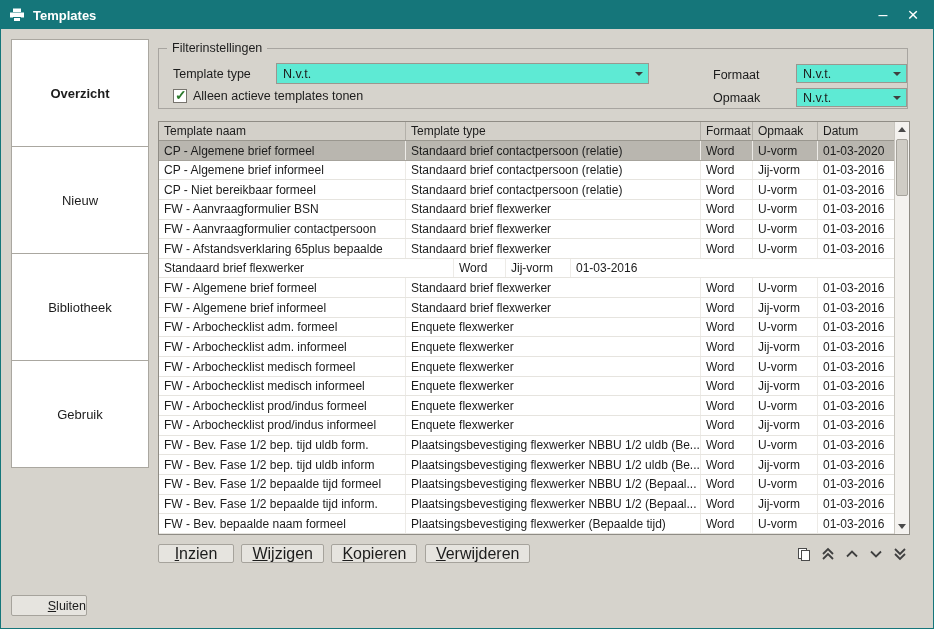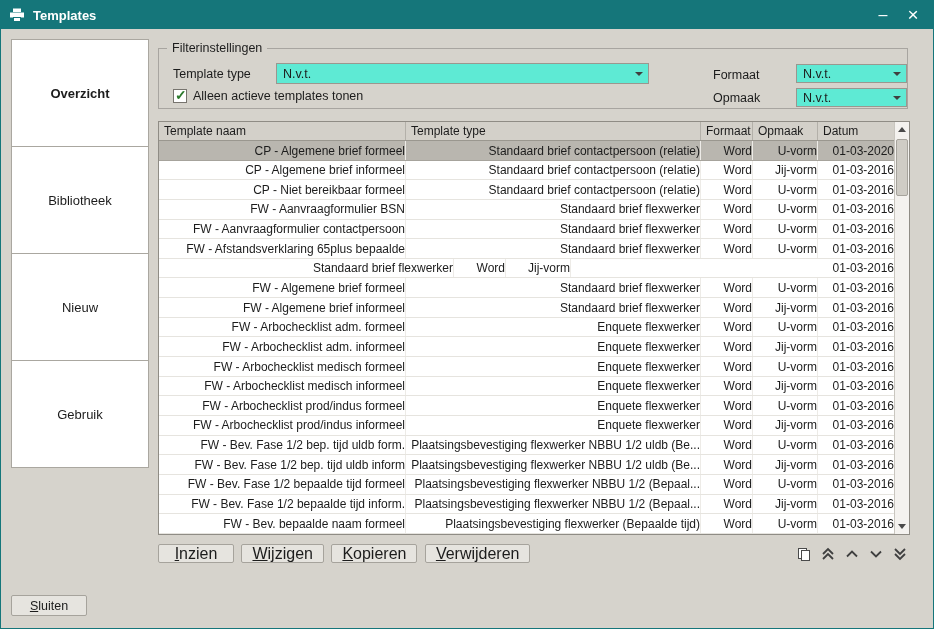--- a/index.html
+++ b/index.html
@@ -53,21 +53,21 @@
   .checkbox.checked::after { content:"✓"; position:absolute; left:1px; top:-3px;
               font-size:14px; font-weight:bold; color:var(--checkmark,#2c7a2c); }
 
   
   .table-wrap { position:absolute; left:157px; top:120px; width:752px; height:414px;
                 background:#fff; border:1px solid #8f8c85; }
   .thead { display:flex; height:19px; background:#d3d0c9; border-bottom:1px solid #9a978f;
            width:735px; }
   .hcell { font-size:12px; color:#1c1c1c; padding:2px 0 0 5px; white-space:nowrap;
            overflow:hidden; border-right:1px solid #b3b0a9; }
-  .tbody { width:735px;text-align:right; }
+  .tbody { width:735px; }
   .trow { display:flex; height:19.65px; border-bottom:1px solid #e6e4df; background:#fff; }
   .trow.selected { background:var(--selected-row,#b9b6af); border-bottom-color:#a6a39c; }
   .tcell { font-size:12px; color:#1c1c1c; padding:2.5px 0 0 5px; white-space:nowrap;
            overflow:hidden; border-right:1px solid #edebe7; }
   .trow.selected .tcell { border-right-color:#aka6a0; }
   .c0 { width:247px; } .c1 { width:295px; } .c2 { width:52px; } .c3 { width:65px; }
   .c4 { flex:1; border-right:0 !important; }
 
   
   .scrollbar { position:absolute; top:0; right:0; width:15px; height:100%;
@@ -87,21 +87,21 @@
              font-size:16px; font-family:inherit; color:#1c1c1c; padding:0 10px;
              margin-right:3px; text-align:center; line-height:16px; }
   .act-btn::first-letter { text-decoration:underline; }
   .nav-icons { position:absolute; right:2px; top:2px; display:flex; gap:8px; align-items:center; }
   .icon-btn { background:transparent; border:0; padding:0; width:16px; height:16px;
               display:flex; align-items:center; justify-content:center; }
 
   
   .sluiten-btn { position:absolute; left:10px; top:594px; width:76px; height:21px;
                  background:#e6e4df; border:1px solid #a6a39c; border-radius:2px;
-                 font-size:12.5px; font-family:inherit; color:#1c1c1c; line-height:18px; }
+                 font-size:12.5px; font-family:inherit; color:#1c1c1c; line-height:18px;text-align:right; }
   .sluiten-btn::first-letter { text-decoration:underline; }
 </style>
 </head>
 <body>
 
 <div class="window">
 
   <div class="titlebar">
     <span style="display:flex;">
       <svg width="16" height="14" viewBox="0 0 16 14">
@@ -115,24 +115,24 @@
       <button class="win-btn">–</button>
       <button class="win-btn close">×</button>
     </span>
   </div>
 
   <div class="sidebar">
     <div class="side-tab active">
       <span>Overzicht</span>
     </div>
     <div class="side-tab">
+      <span>Nieuw</span>
+    </div>
+    <div class="side-tab">
       <span>Bibliotheek</span>
-    </div>
-    <div class="side-tab">
-      <span>Nieuw</span>
     </div>
     <div class="side-tab">
       <span>Gebruik</span>
     </div>
   </div>
 
   <div class="filter-box"></div>
   <span class="filter-legend">Filterinstellingen</span>
 
   <span class="flabel lbl-tt">Template type</span>

